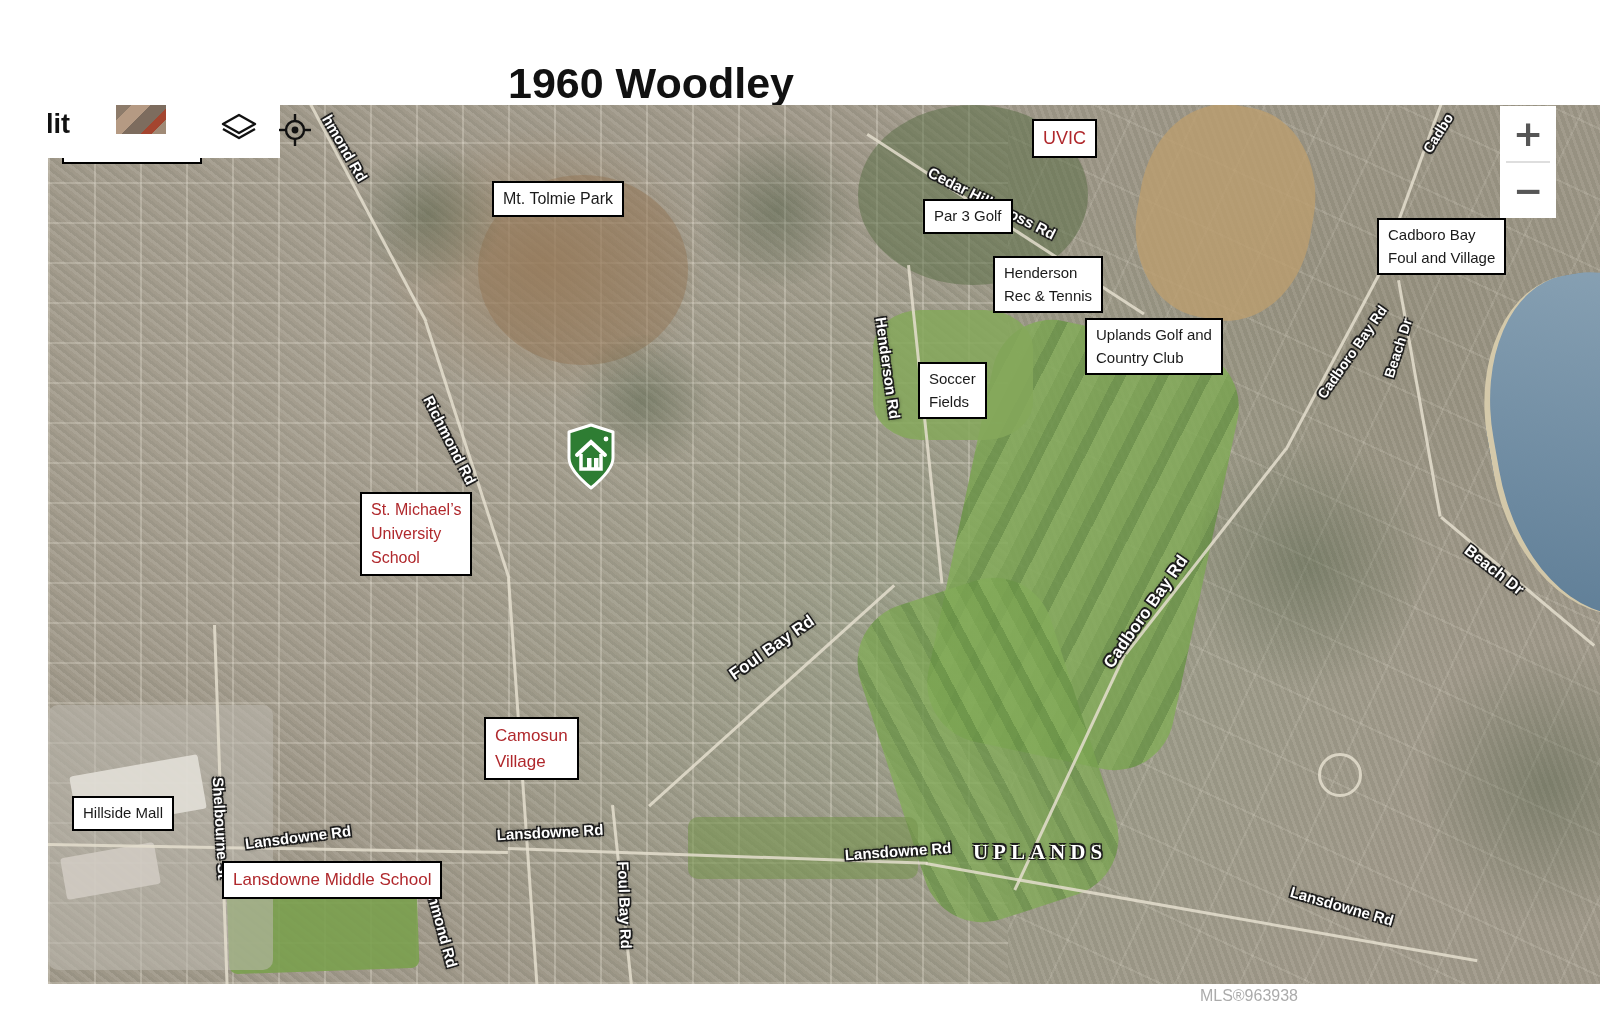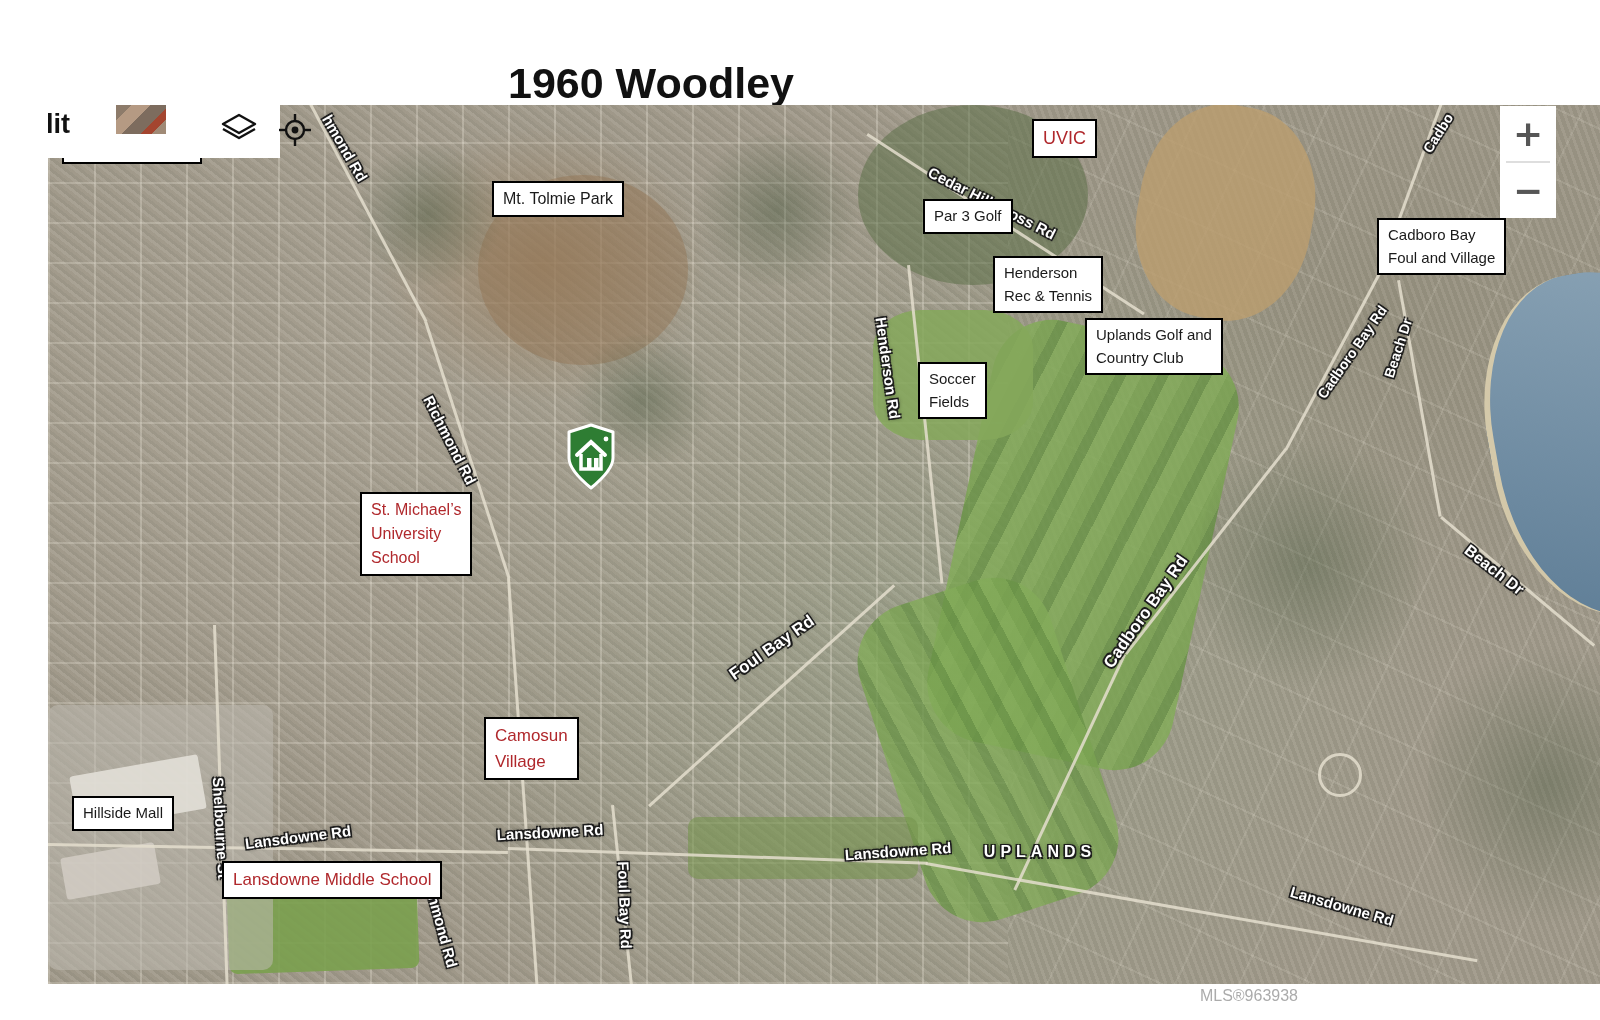--- a/index.html
+++ b/index.html
@@ -122,21 +122,21 @@
         <div class="rlabel" style="left: 402px; top: 335px; font-size: 15px; transform: translate(-50%, -50%) rotate(63deg);">Richmond Rd</div>
         <div class="rlabel" style="left: 392px; top: 815px; font-size: 15px; transform: translate(-50%, -50%) rotate(75deg);">Richmond Rd</div>
         <div class="rlabel" style="left: 944px; top: 98px; font-size: 15px; transform: translate(-50%, -50%) rotate(27deg);">Cedar Hill Cross Rd</div>
         <div class="rlabel" style="left: 840px; top: 263px; font-size: 15px; transform: translate(-50%, -50%) rotate(82deg);">Henderson Rd</div>
         <div class="rlabel" style="left: 724px; top: 543px; font-size: 17px; transform: translate(-50%, -50%) rotate(-35deg);">Foul Bay Rd</div>
         <div class="rlabel" style="left: 577px; top: 800px; font-size: 15px; transform: translate(-50%, -50%) rotate(88deg);">Foul Bay Rd</div>
         <div class="rlabel" style="left: 173px; top: 723px; font-size: 15px; transform: translate(-50%, -50%) rotate(87deg);">Shelbourne St</div>
         <div class="rlabel" style="left: 250px; top: 732px; font-size: 15px; transform: translate(-50%, -50%) rotate(-7deg);">Lansdowne Rd</div>
         <div class="rlabel" style="left: 502px; top: 727px; font-size: 15px; transform: translate(-50%, -50%) rotate(-3deg);">Lansdowne Rd</div>
         <div class="rlabel" style="left: 850px; top: 746px; font-size: 15px; transform: translate(-50%, -50%) rotate(-4deg);">Lansdowne Rd</div>
-        <div class="rlabel area" style="left: 992px; top: 747px; font-size: 16px; transform: translate(-50%, -50%) rotate(0deg);">UPLANDS</div>
+        <div class="rlabel area" style="left: 992px; top: 747px; font-size: 21px; transform: translate(-50%, -50%) rotate(0deg); font-family: Liberation Serif, serif;">UPLANDS</div>
         <div class="rlabel" style="left: 1294px; top: 801px; font-size: 15px; transform: translate(-50%, -50%) rotate(16deg);">Lansdowne Rd</div>
         <div class="rlabel" style="left: 1098px; top: 507px; font-size: 17px; transform: translate(-50%, -50%) rotate(-55deg);">Cadboro Bay Rd</div>
         <div class="rlabel" style="left: 1304px; top: 247px; font-size: 14px; transform: translate(-50%, -50%) rotate(-55deg);">Cadboro Bay Rd</div>
         <div class="rlabel" style="left: 1390px; top: 28px; font-size: 14px; transform: translate(-50%, -50%) rotate(-58deg);">Cadbo</div>
         <div class="rlabel" style="left: 1350px; top: 243px; font-size: 14px; transform: translate(-50%, -50%) rotate(-72deg);">Beach Dr</div>
         <div class="rlabel" style="left: 1446px; top: 465px; font-size: 16px; transform: translate(-50%, -50%) rotate(38deg);">Beach Dr</div>
       </div>
     <div id="poi-labels">
         <div class="poi" style="left: 14px; top: 24px; font-size: 15px;">
           <div>Shelbourne Plaza</div>

